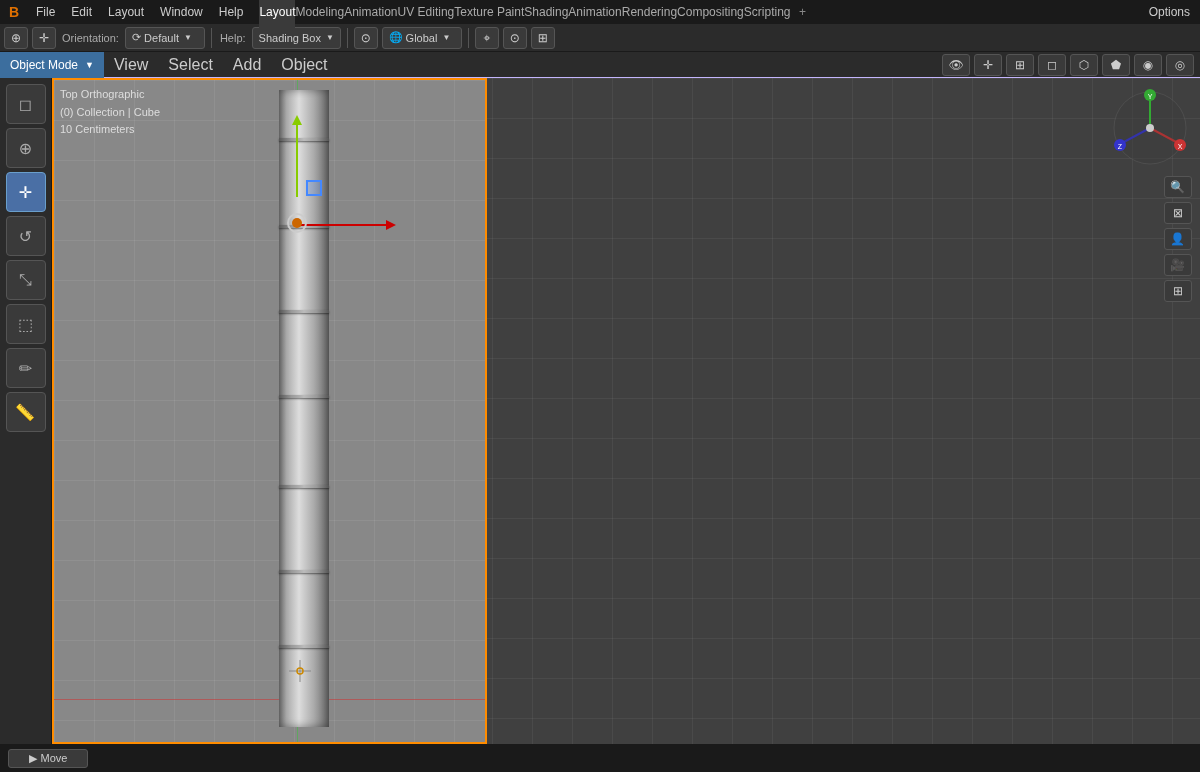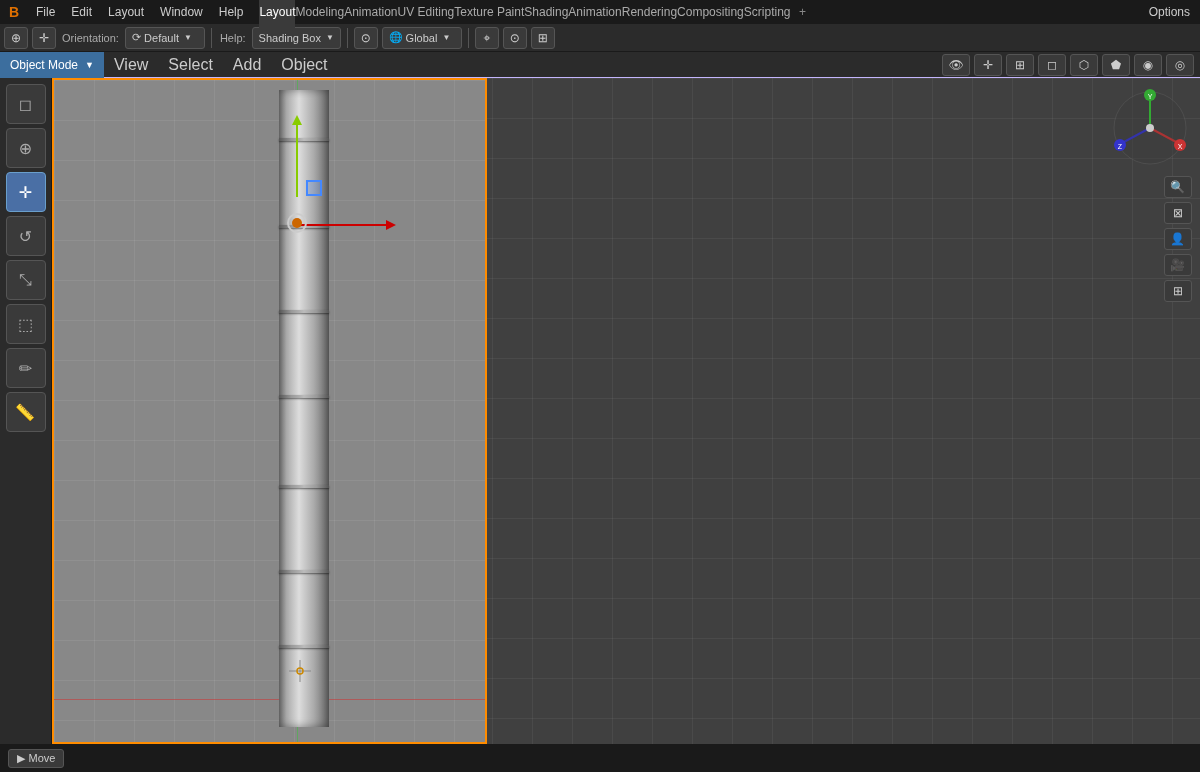--- a/index.html
+++ b/index.html
@@ -356,21 +356,21 @@
       display: flex;
       align-items: center;
       padding: 0 8px;
       gap: 8px;
       z-index: 100;
     }
     .status-move-btn {
       background: #3a3a3a;
       border: 1px solid #555;
       border-radius: 3px;
-      padding: 2px 8px;
+      padding: 2px 20px;
       color: #cccccc;
       font-size: 11px;
       cursor: pointer;
       display: flex;
       align-items: center;
       gap: 4px;
     }
 
     
     .column-3d {
@@ -550,20 +550,25 @@
 
     <div style="position:absolute;bottom:57px;left:235px;">
       <svg width="22" height="22" viewBox="0 0 22 22">
         <line x1="11" y1="0" x2="11" y2="22" stroke="#888" stroke-width="1"></line>
         <line x1="0" y1="11" x2="22" y2="11" stroke="#888" stroke-width="1"></line>
         <circle cx="11" cy="11" r="3" fill="none" stroke="#cc8800" stroke-width="1.5"></circle>
       </svg>
     </div>
   </div>
 
+  <div class="viewport-info">
+    <div>Top Orthographic</div>
+    <div>(0) Collection | Cube</div>
+    <div>10 Centimeters</div>
+  </div>
 
   <div class="nav-gizmo">
     <svg width="80" height="80" viewBox="0 0 80 80">
 
       <circle cx="40" cy="40" r="36" fill="rgba(60,60,60,0.5)" stroke="rgba(100,100,100,0.4)" stroke-width="1"></circle>
 
       <line x1="40" y1="40" x2="40" y2="8" stroke="#3a3" stroke-width="2"></line>
       <circle cx="40" cy="7" r="6" fill="#33aa33"></circle>
       <text x="40" y="11" text-anchor="middle" fill="white" font-size="7" font-family="Arial">Y</text>
 

